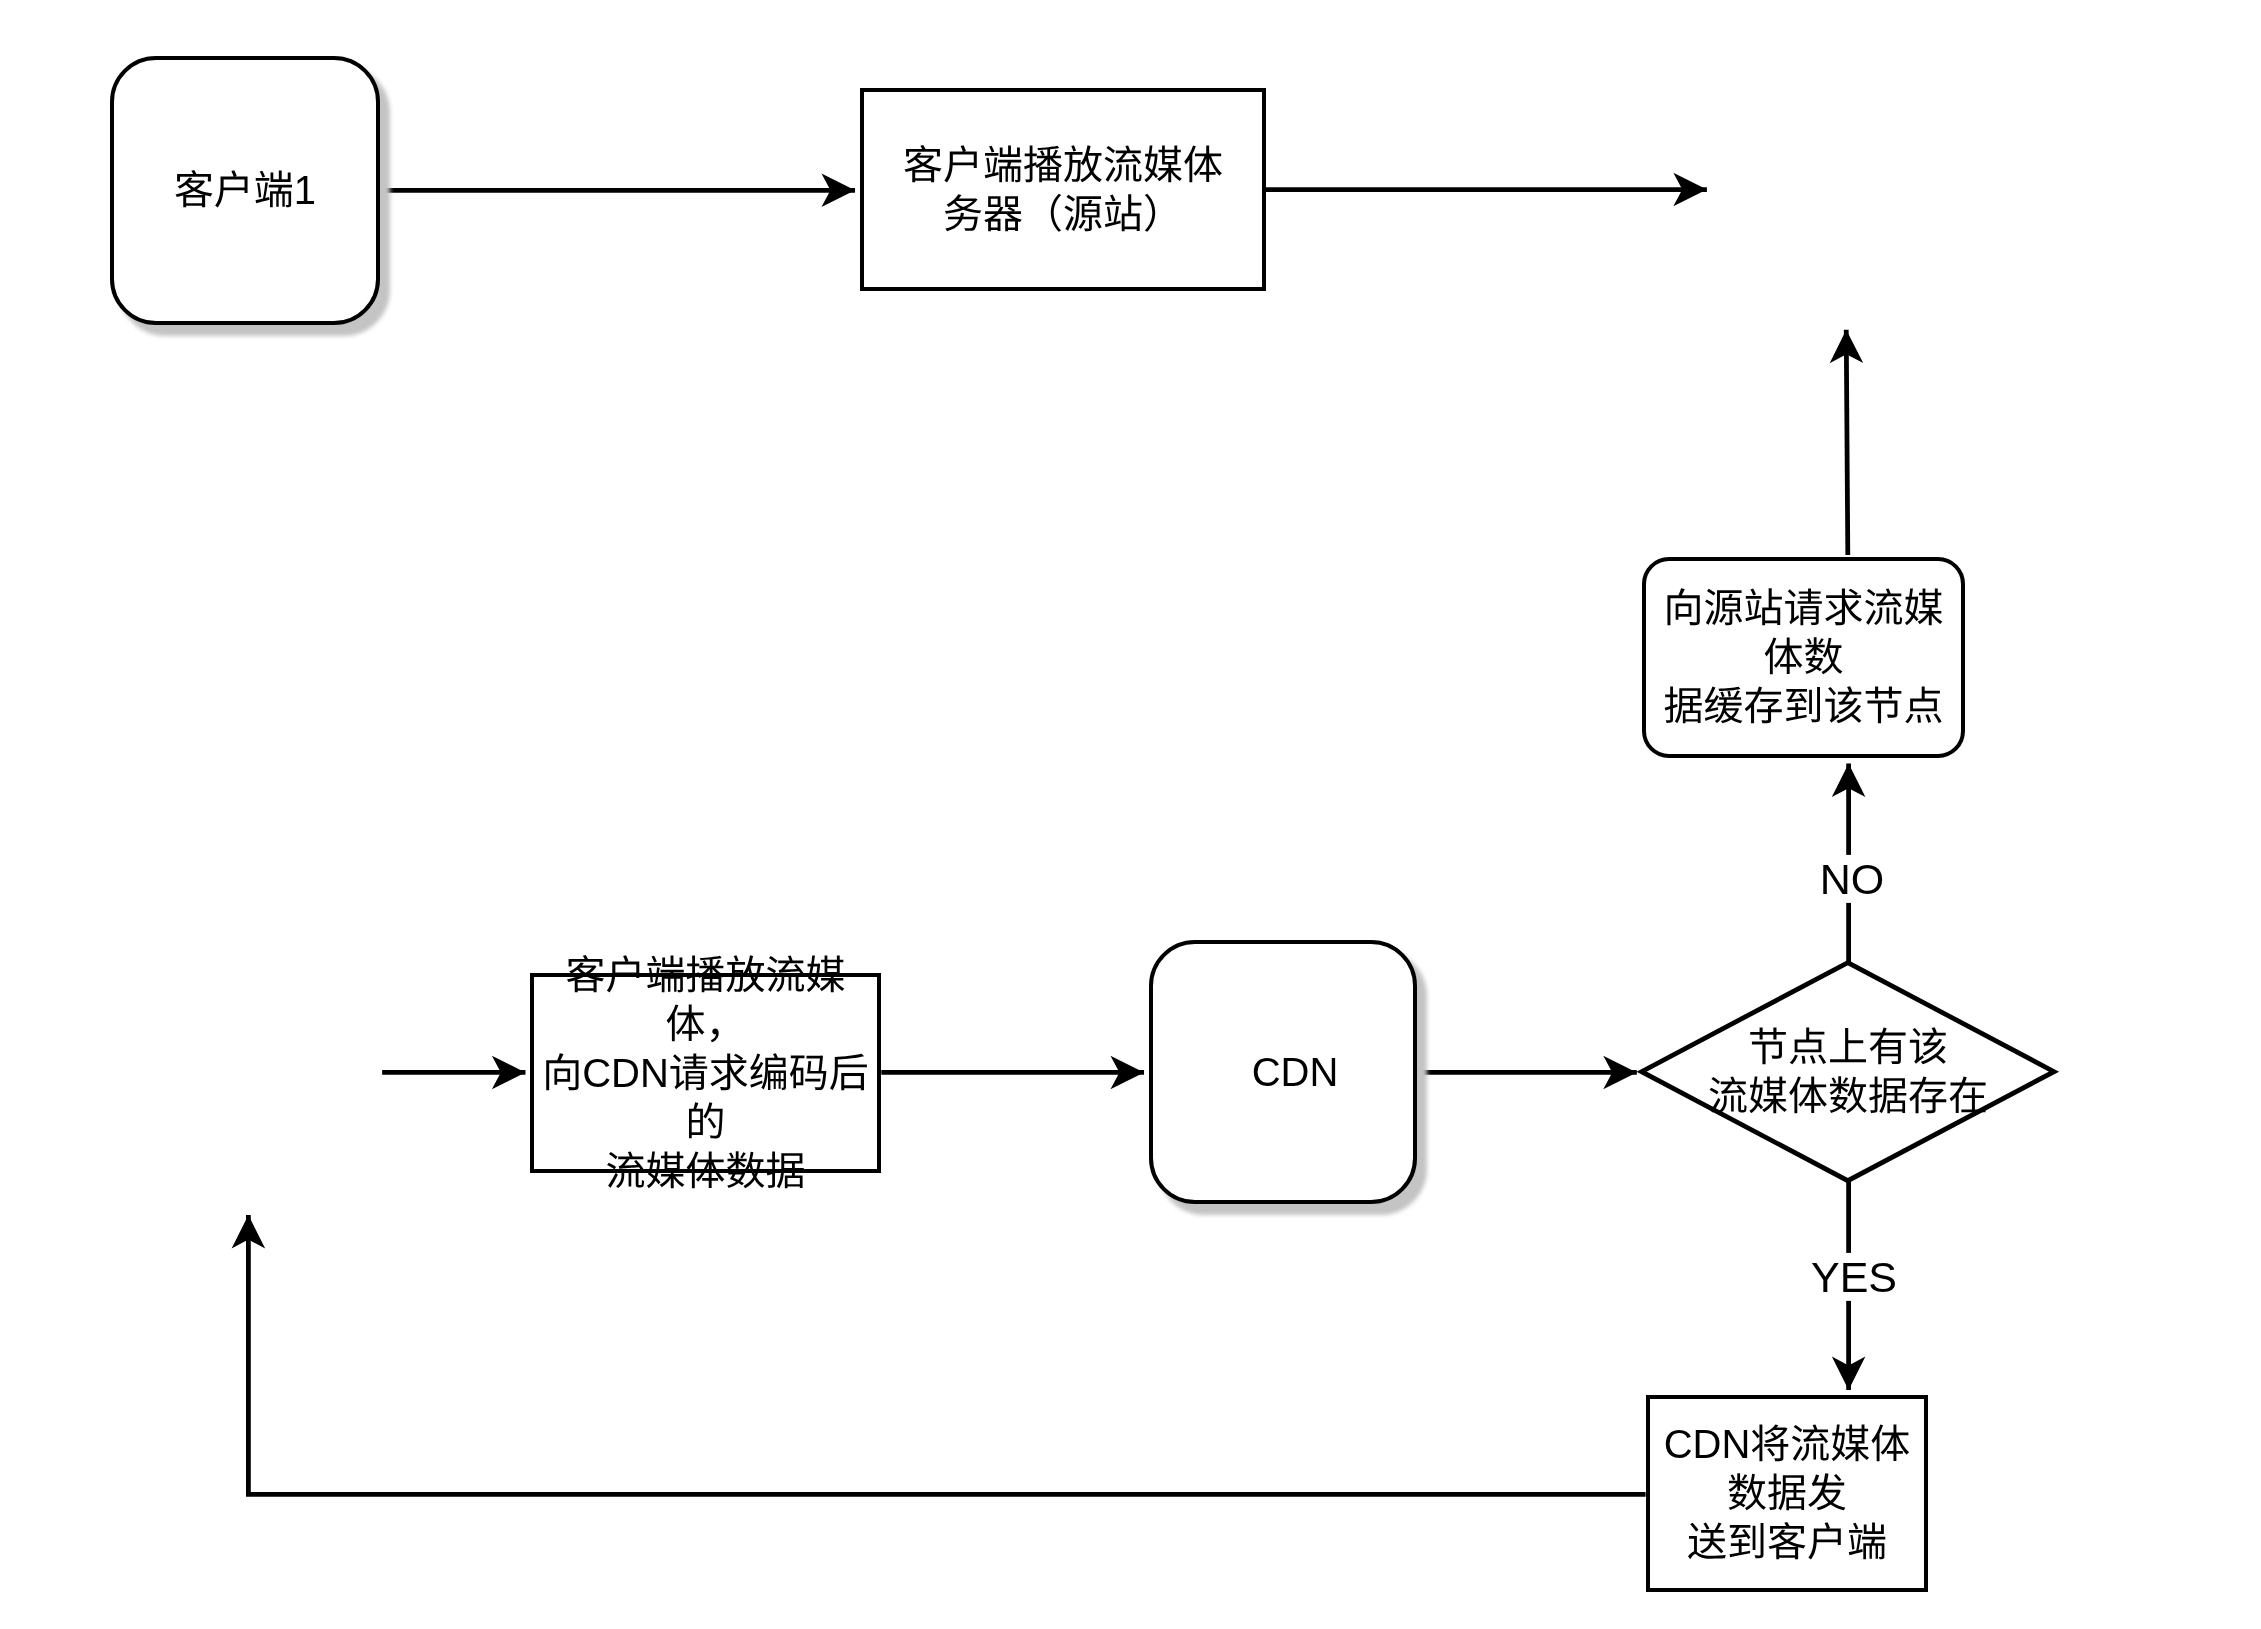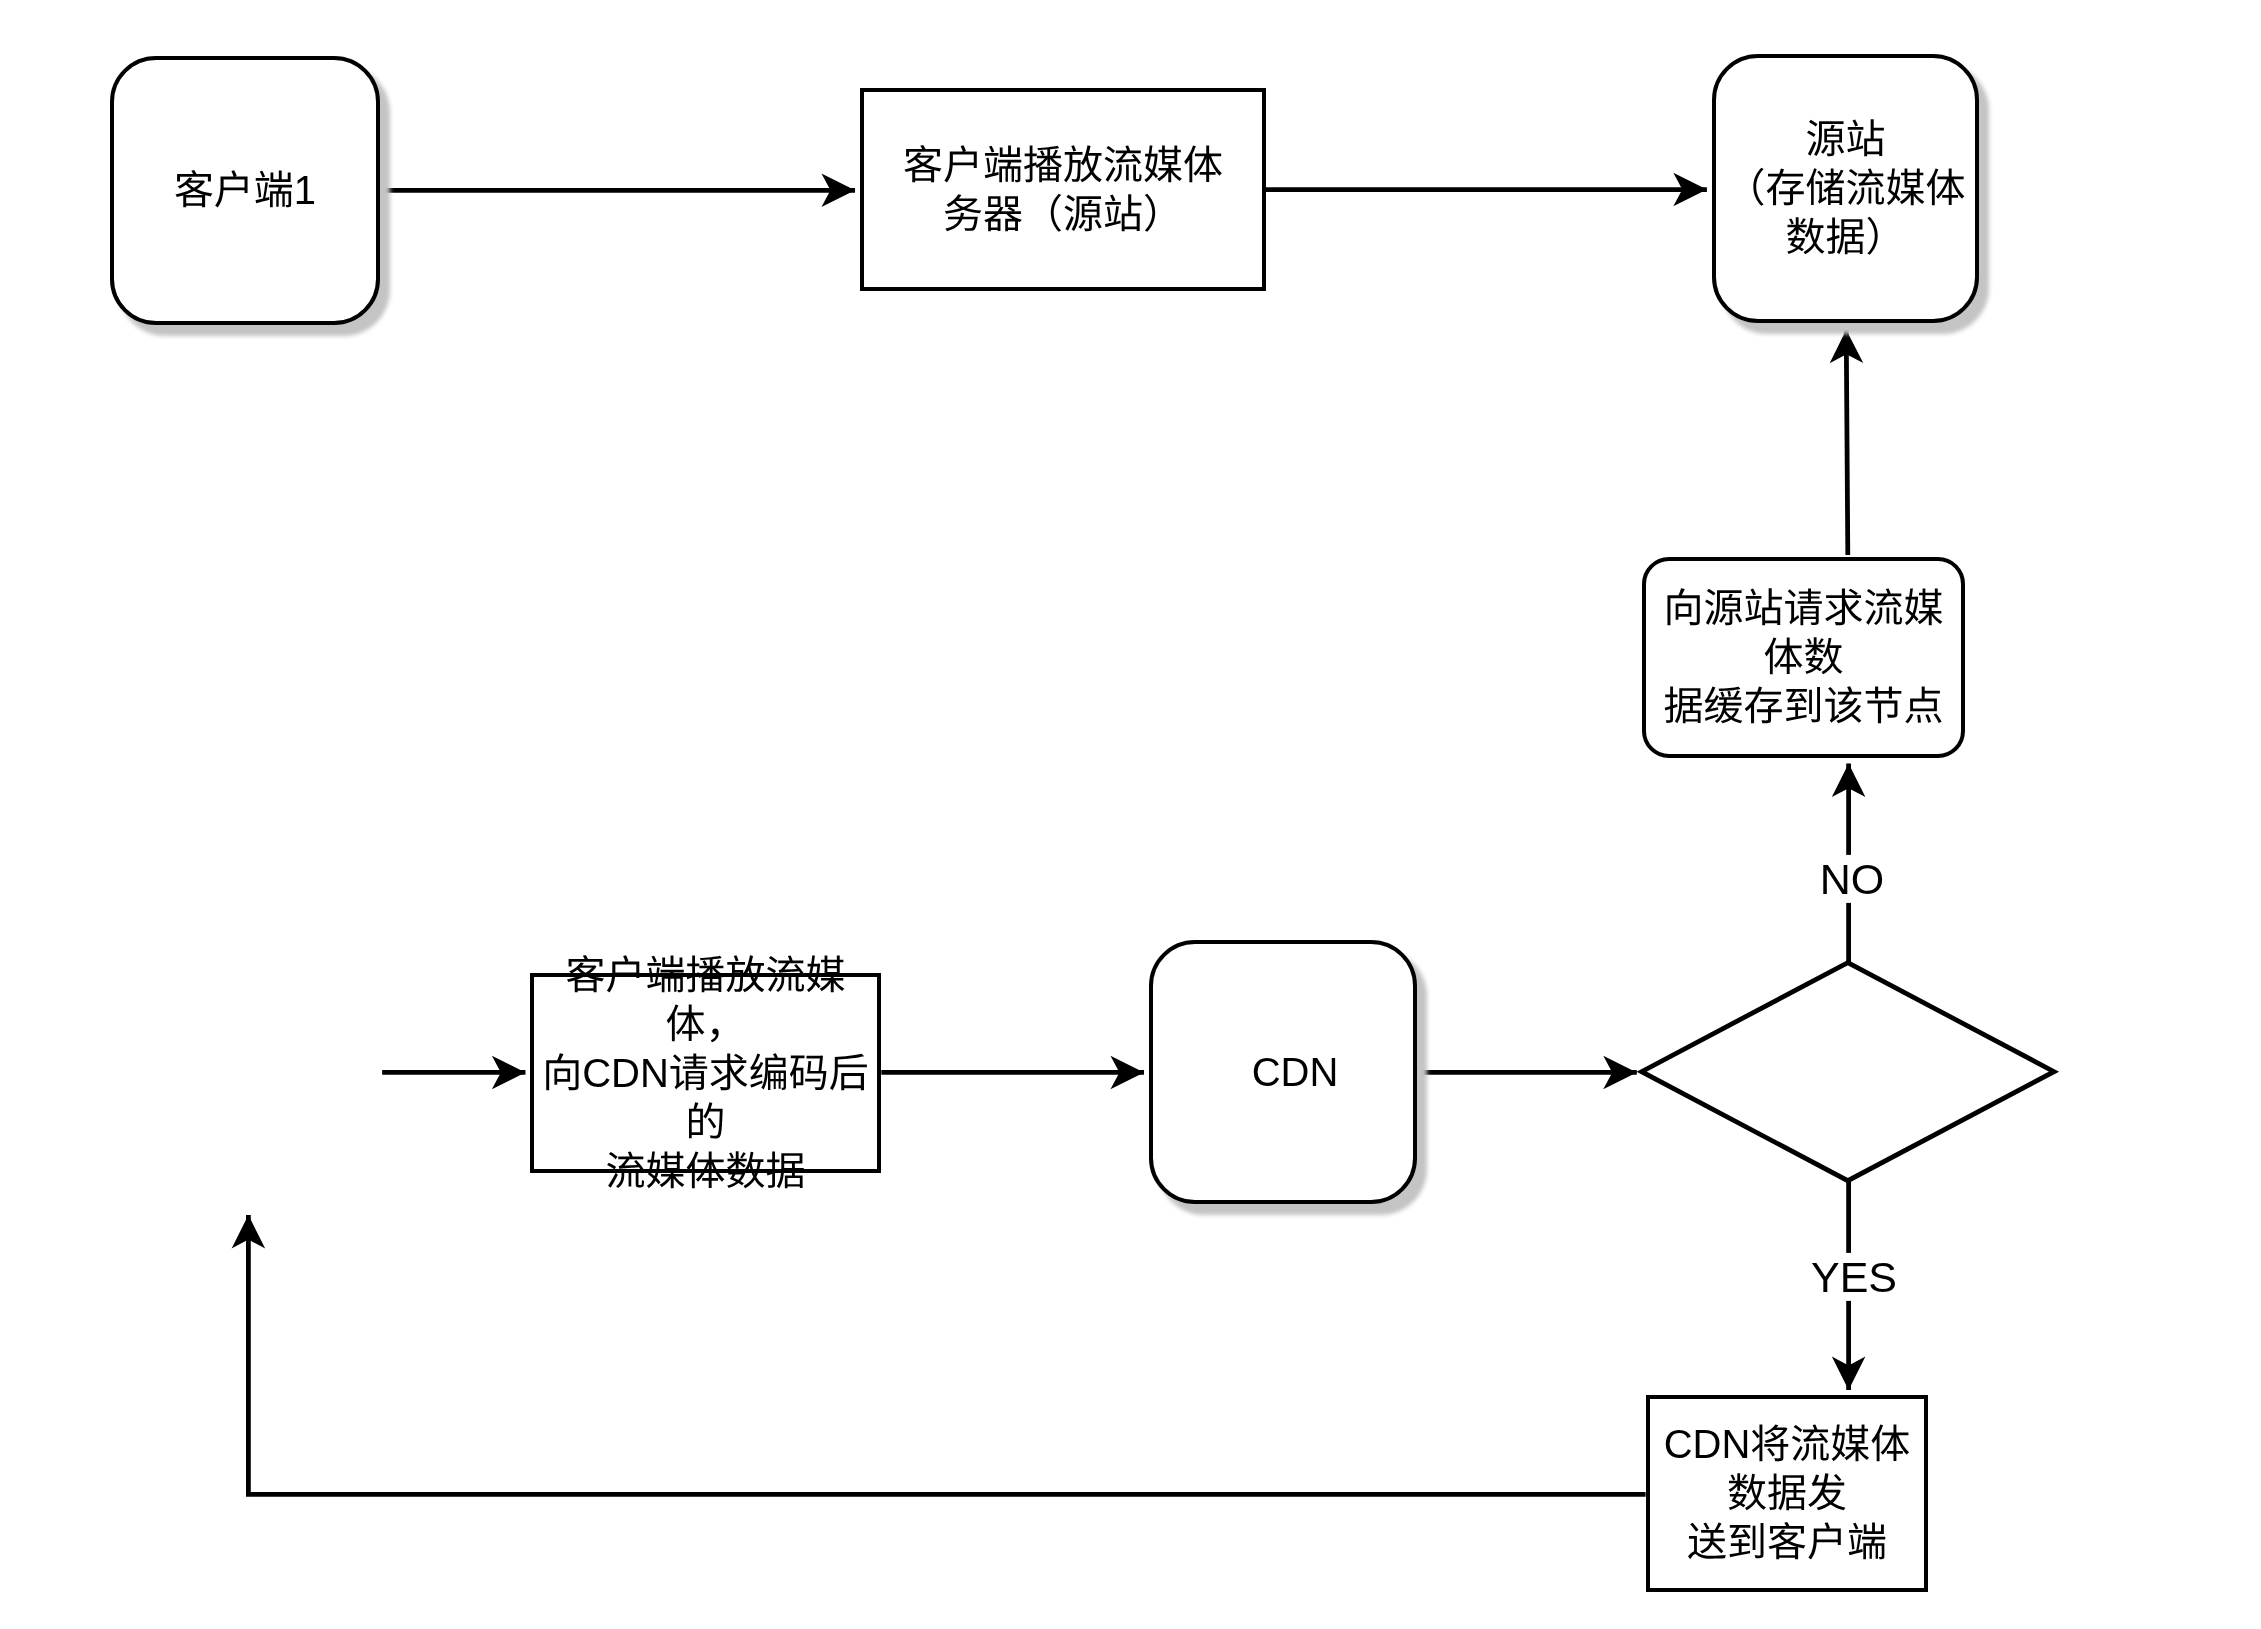--- a/index.html
+++ b/index.html
@@ -77,31 +77,30 @@
 
   <div class="node rounded" style="left:110px;top:56px;width:270px;height:269px;">
     <span>客户端1</span>
   </div>
 
   <div class="node" style="left:860px;top:88px;width:406px;height:203px;">
     <span>客户端播放流媒体
 务器（源站）</span>
   </div>
 
-  <div class="node rounded" style="left:1712px;top:54px;width:267px;height:269px;">
-    <span>源站
-（存储流媒体
-数据）</span>
-  </div>
 
   <div class="node" style="left:1642px;top:557px;width:323px;height:201px;border-radius:27px;">
     <span>向源站请求流媒体数
 据缓存到该节点</span>
   </div>
 
+  <div class="diamond-label" style="left:1649px;top:1016px;width:398px;height:111px;">
+    <span>节点上有该
+流媒体数据存在</span>
+  </div>
 
 
   <div class="node" style="left:530px;top:973px;width:351px;height:200px;">
     <span>客户端播放流媒体，
 向CDN请求编码后的
 流媒体数据</span>
   </div>
 
   <div class="node rounded" style="left:1149px;top:940px;width:268px;height:264px;padding-left:24px;">
     <span>CDN</span>

